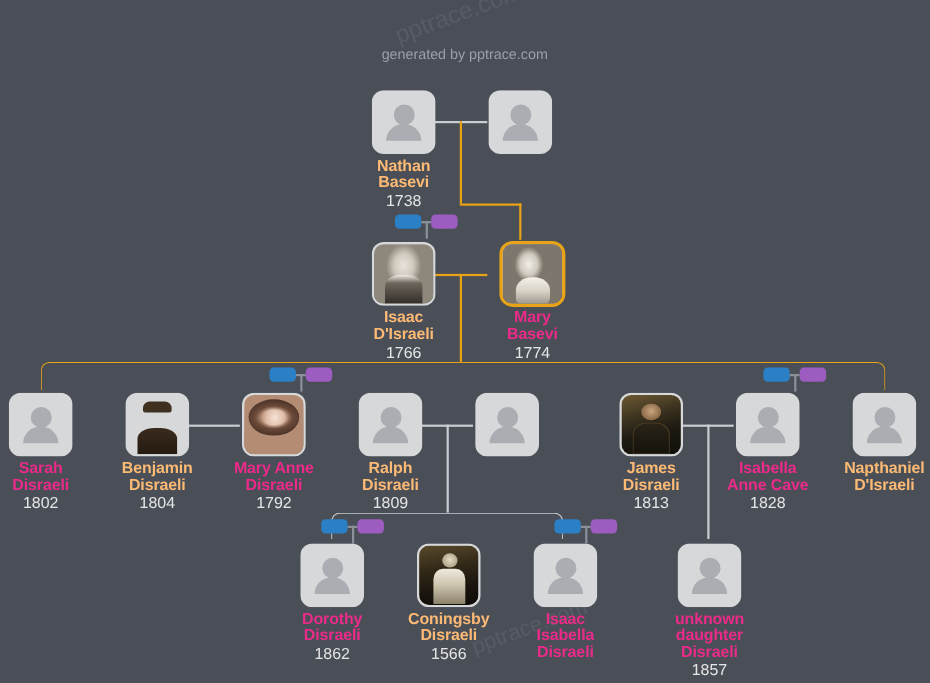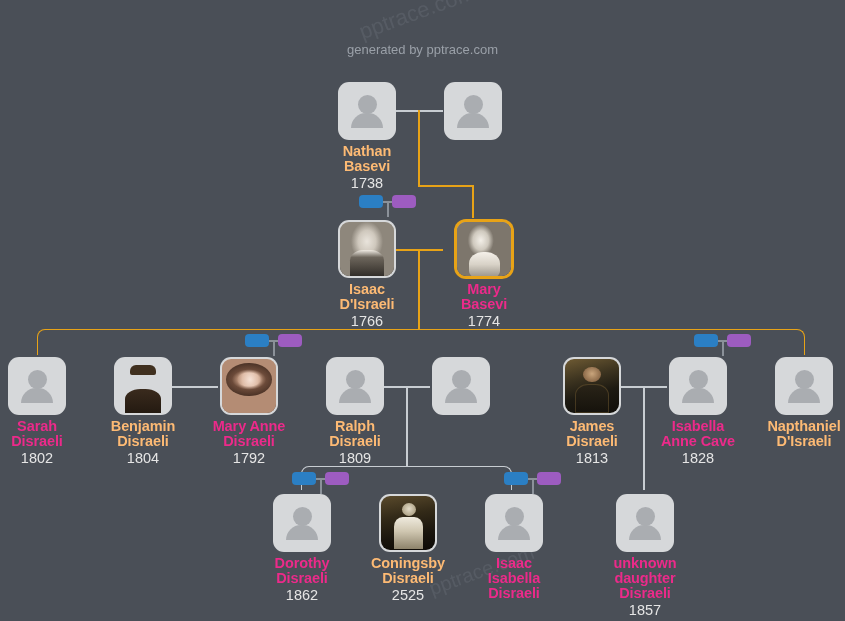--- a/index.html
+++ b/index.html
@@ -376,21 +376,21 @@
   </div>
 
   <div class="person" style="left:353px; top:494px;">
     <div class="card">
       <span class="photo ph-coningsby"></span>
     </div>
     <div class="pname male">
       <div>Coningsby</div>
       <div>Disraeli</div>
     </div>
-    <div class="pyear">2525</div>
+    <div class="pyear">1566</div>
   </div>
 
   <div class="person" style="left:459px; top:494px;">
     <div class="card">
       <span class="av-head"></span>
       <span class="av-body"></span>
     </div>
     <div class="pname female">
       <div>Isaac</div>
       <div>Isabella</div>

